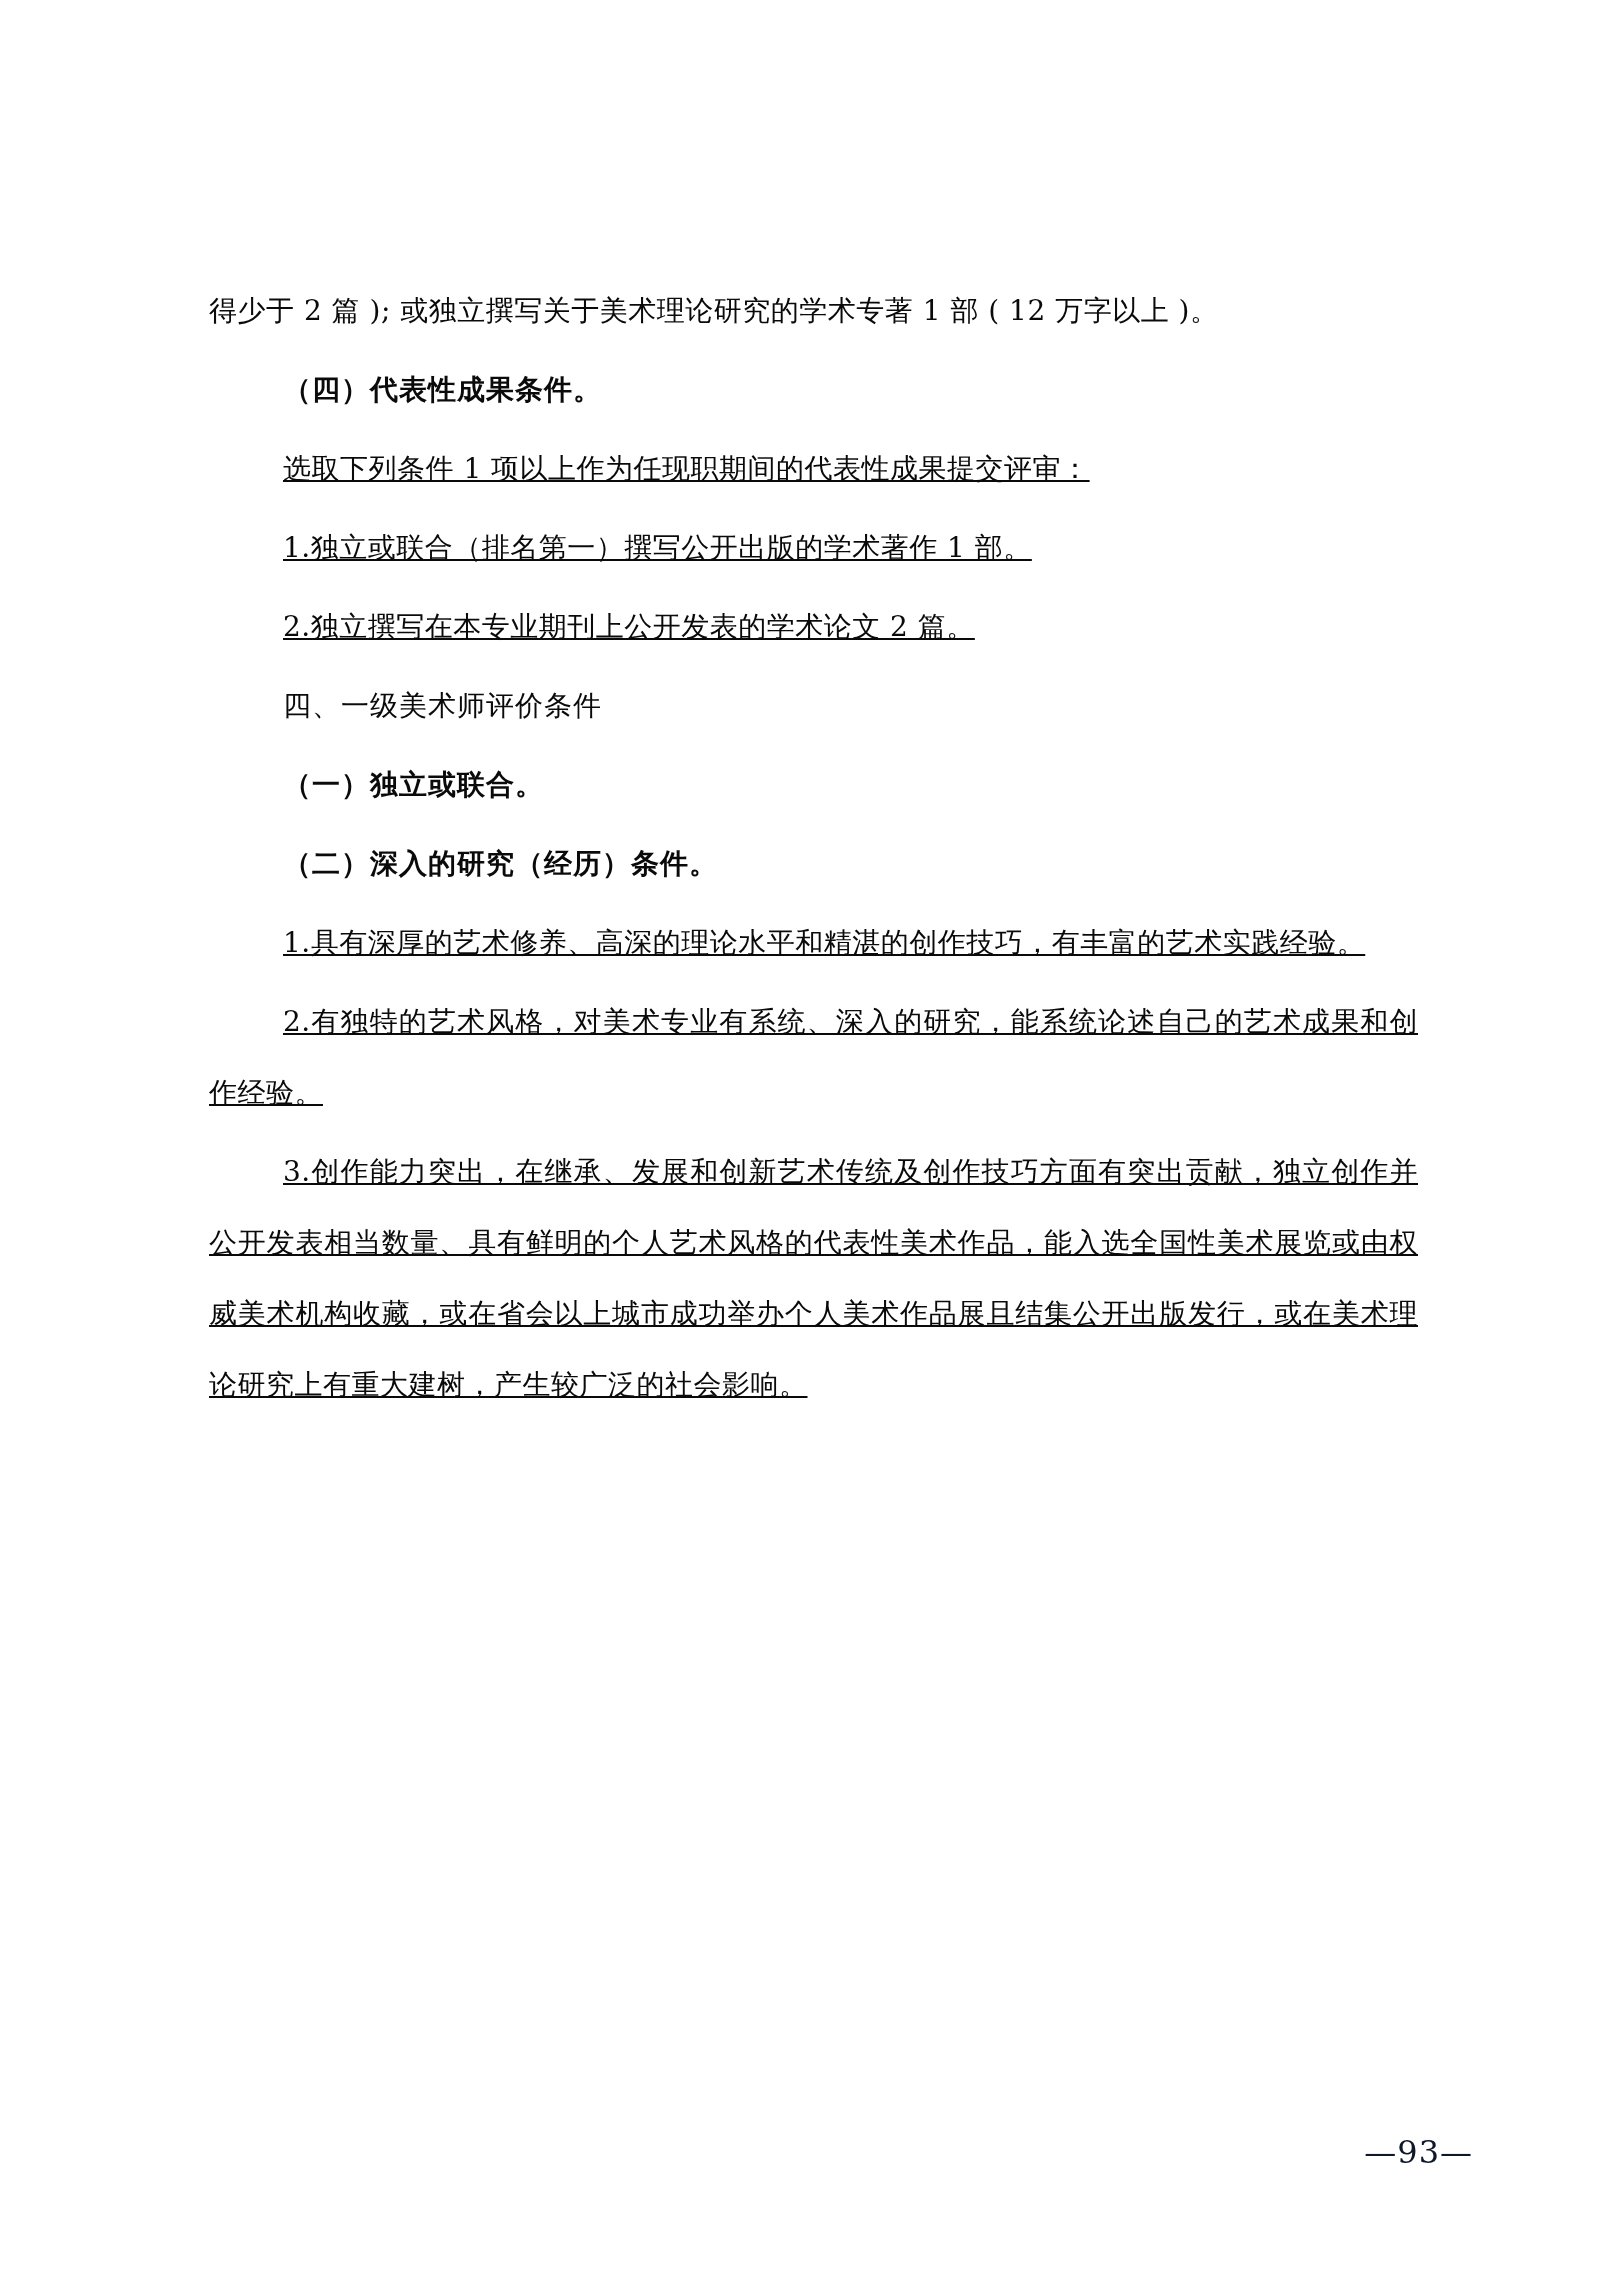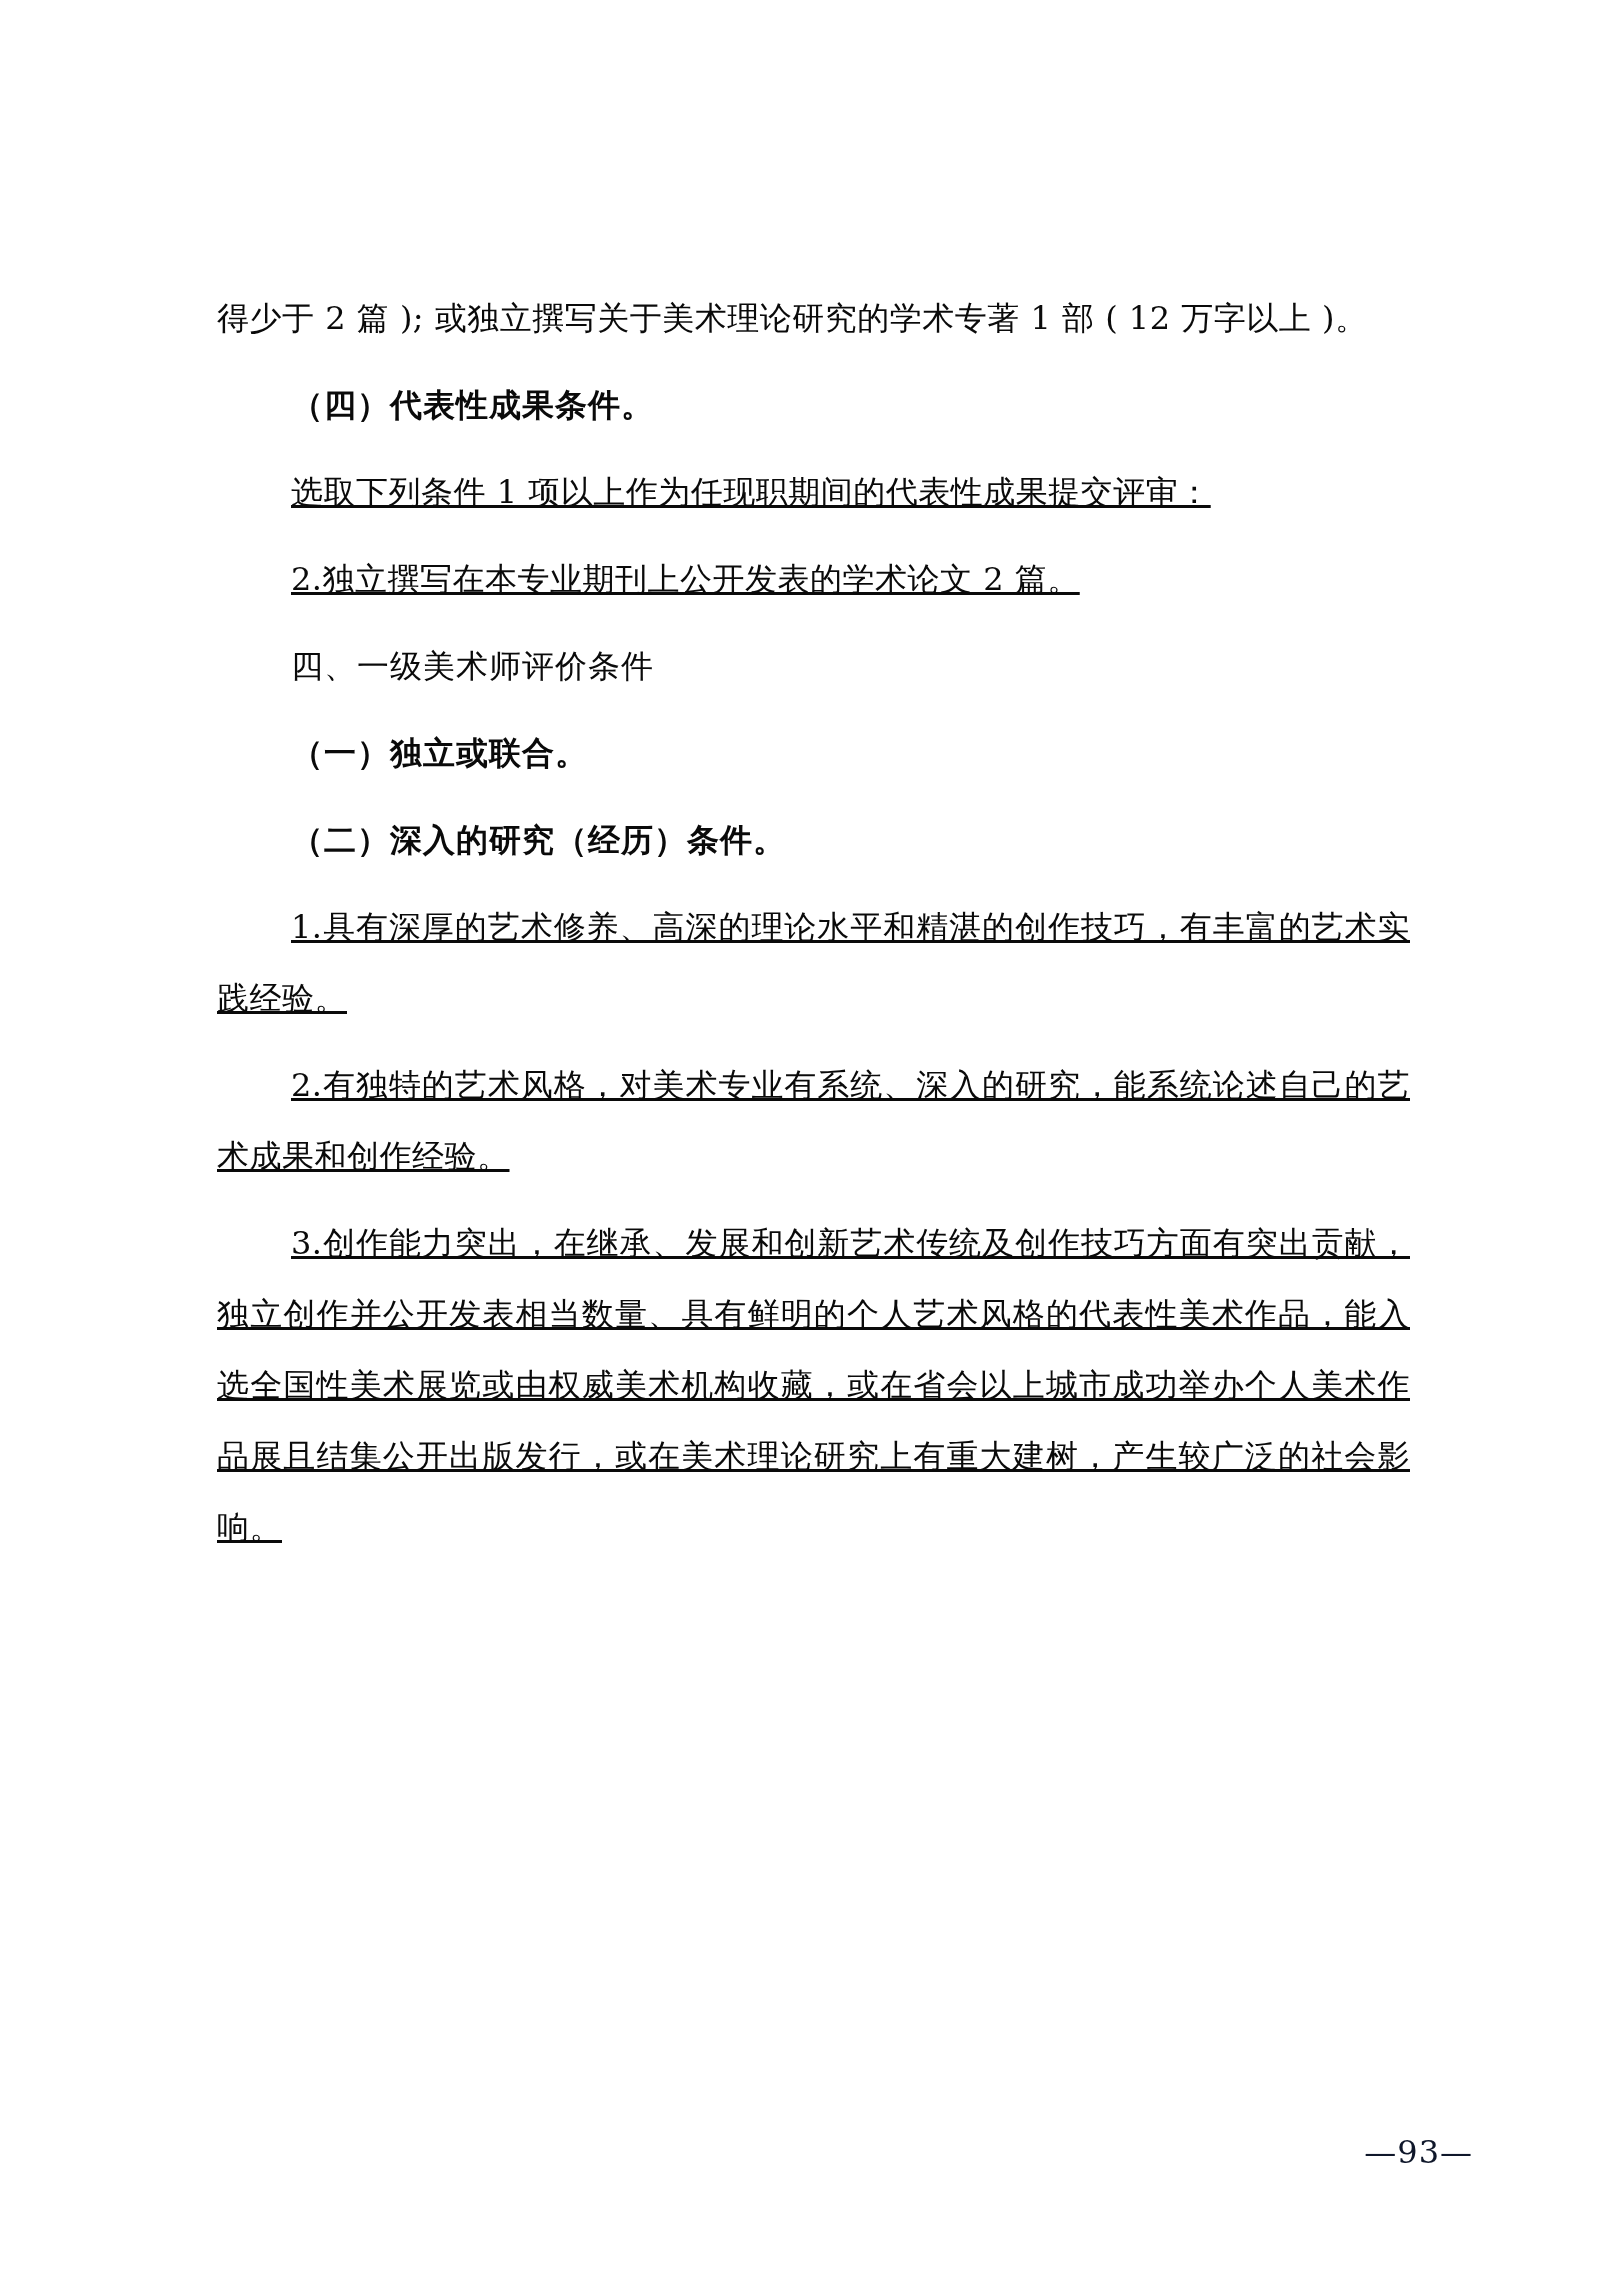--- a/index.html
+++ b/index.html
@@ -18,22 +18,22 @@
     color: #0a0a0a;
     overflow: hidden;
   }
   .content {
     position: absolute;
     left: 201px;
     top: 267px;
     width: 1225px;
   }
   p {
-    margin: 16px;
-    font-size: 32px;
+    margin: 8px;
+    font-size: 28px;
     line-height: 71px;
     letter-spacing: 0.5px;
     text-align: justify;
     text-justify: inter-ideograph;
     word-break: break-all;
   }
   p.indent {
     text-indent: 74px;
     text-decoration: underline;
   }
@@ -60,20 +60,21 @@
   }
 </style>
 </head>
 <body>
 
 <div class="page">
   <div class="content">
     <p class="body">得少于 2 篇 ); 或独立撰写关于美术理论研究的学术专著 1 部 ( 12 万字以上 )。</p>
     <p class="bold">（四）代表性成果条件。</p>
     <p class="indent">选取下列条件 1 项以上作为任现职期间的代表性成果提交评审：</p>
+    <p class="indent">1.独立或联合（排名第一）撰写公开出版的学术著作 1 部。</p>
     <p class="indent">2.独立撰写在本专业期刊上公开发表的学术论文 2 篇。</p>
     <p class="heading">四、一级美术师评价条件</p>
     <p class="bold">（一）独立或联合。</p>
     <p class="bold">（二）深入的研究（经历）条件。</p>
     <p class="indent">1.具有深厚的艺术修养、高深的理论水平和精湛的创作技巧，有丰富的艺术实践经验。</p>
     <p class="indent">2.有独特的艺术风格，对美术专业有系统、深入的研究，能系统论述自己的艺术成果和创作经验。</p>
     <p class="indent">3.创作能力突出，在继承、发展和创新艺术传统及创作技巧方面有突出贡献，独立创作并公开发表相当数量、具有鲜明的个人艺术风格的代表性美术作品，能入选全国性美术展览或由权威美术机构收藏，或在省会以上城市成功举办个人美术作品展且结集公开出版发行，或在美术理论研究上有重大建树，产生较广泛的社会影响。</p>
   </div>
   <div class="page-number">—93—</div>
 </div>

